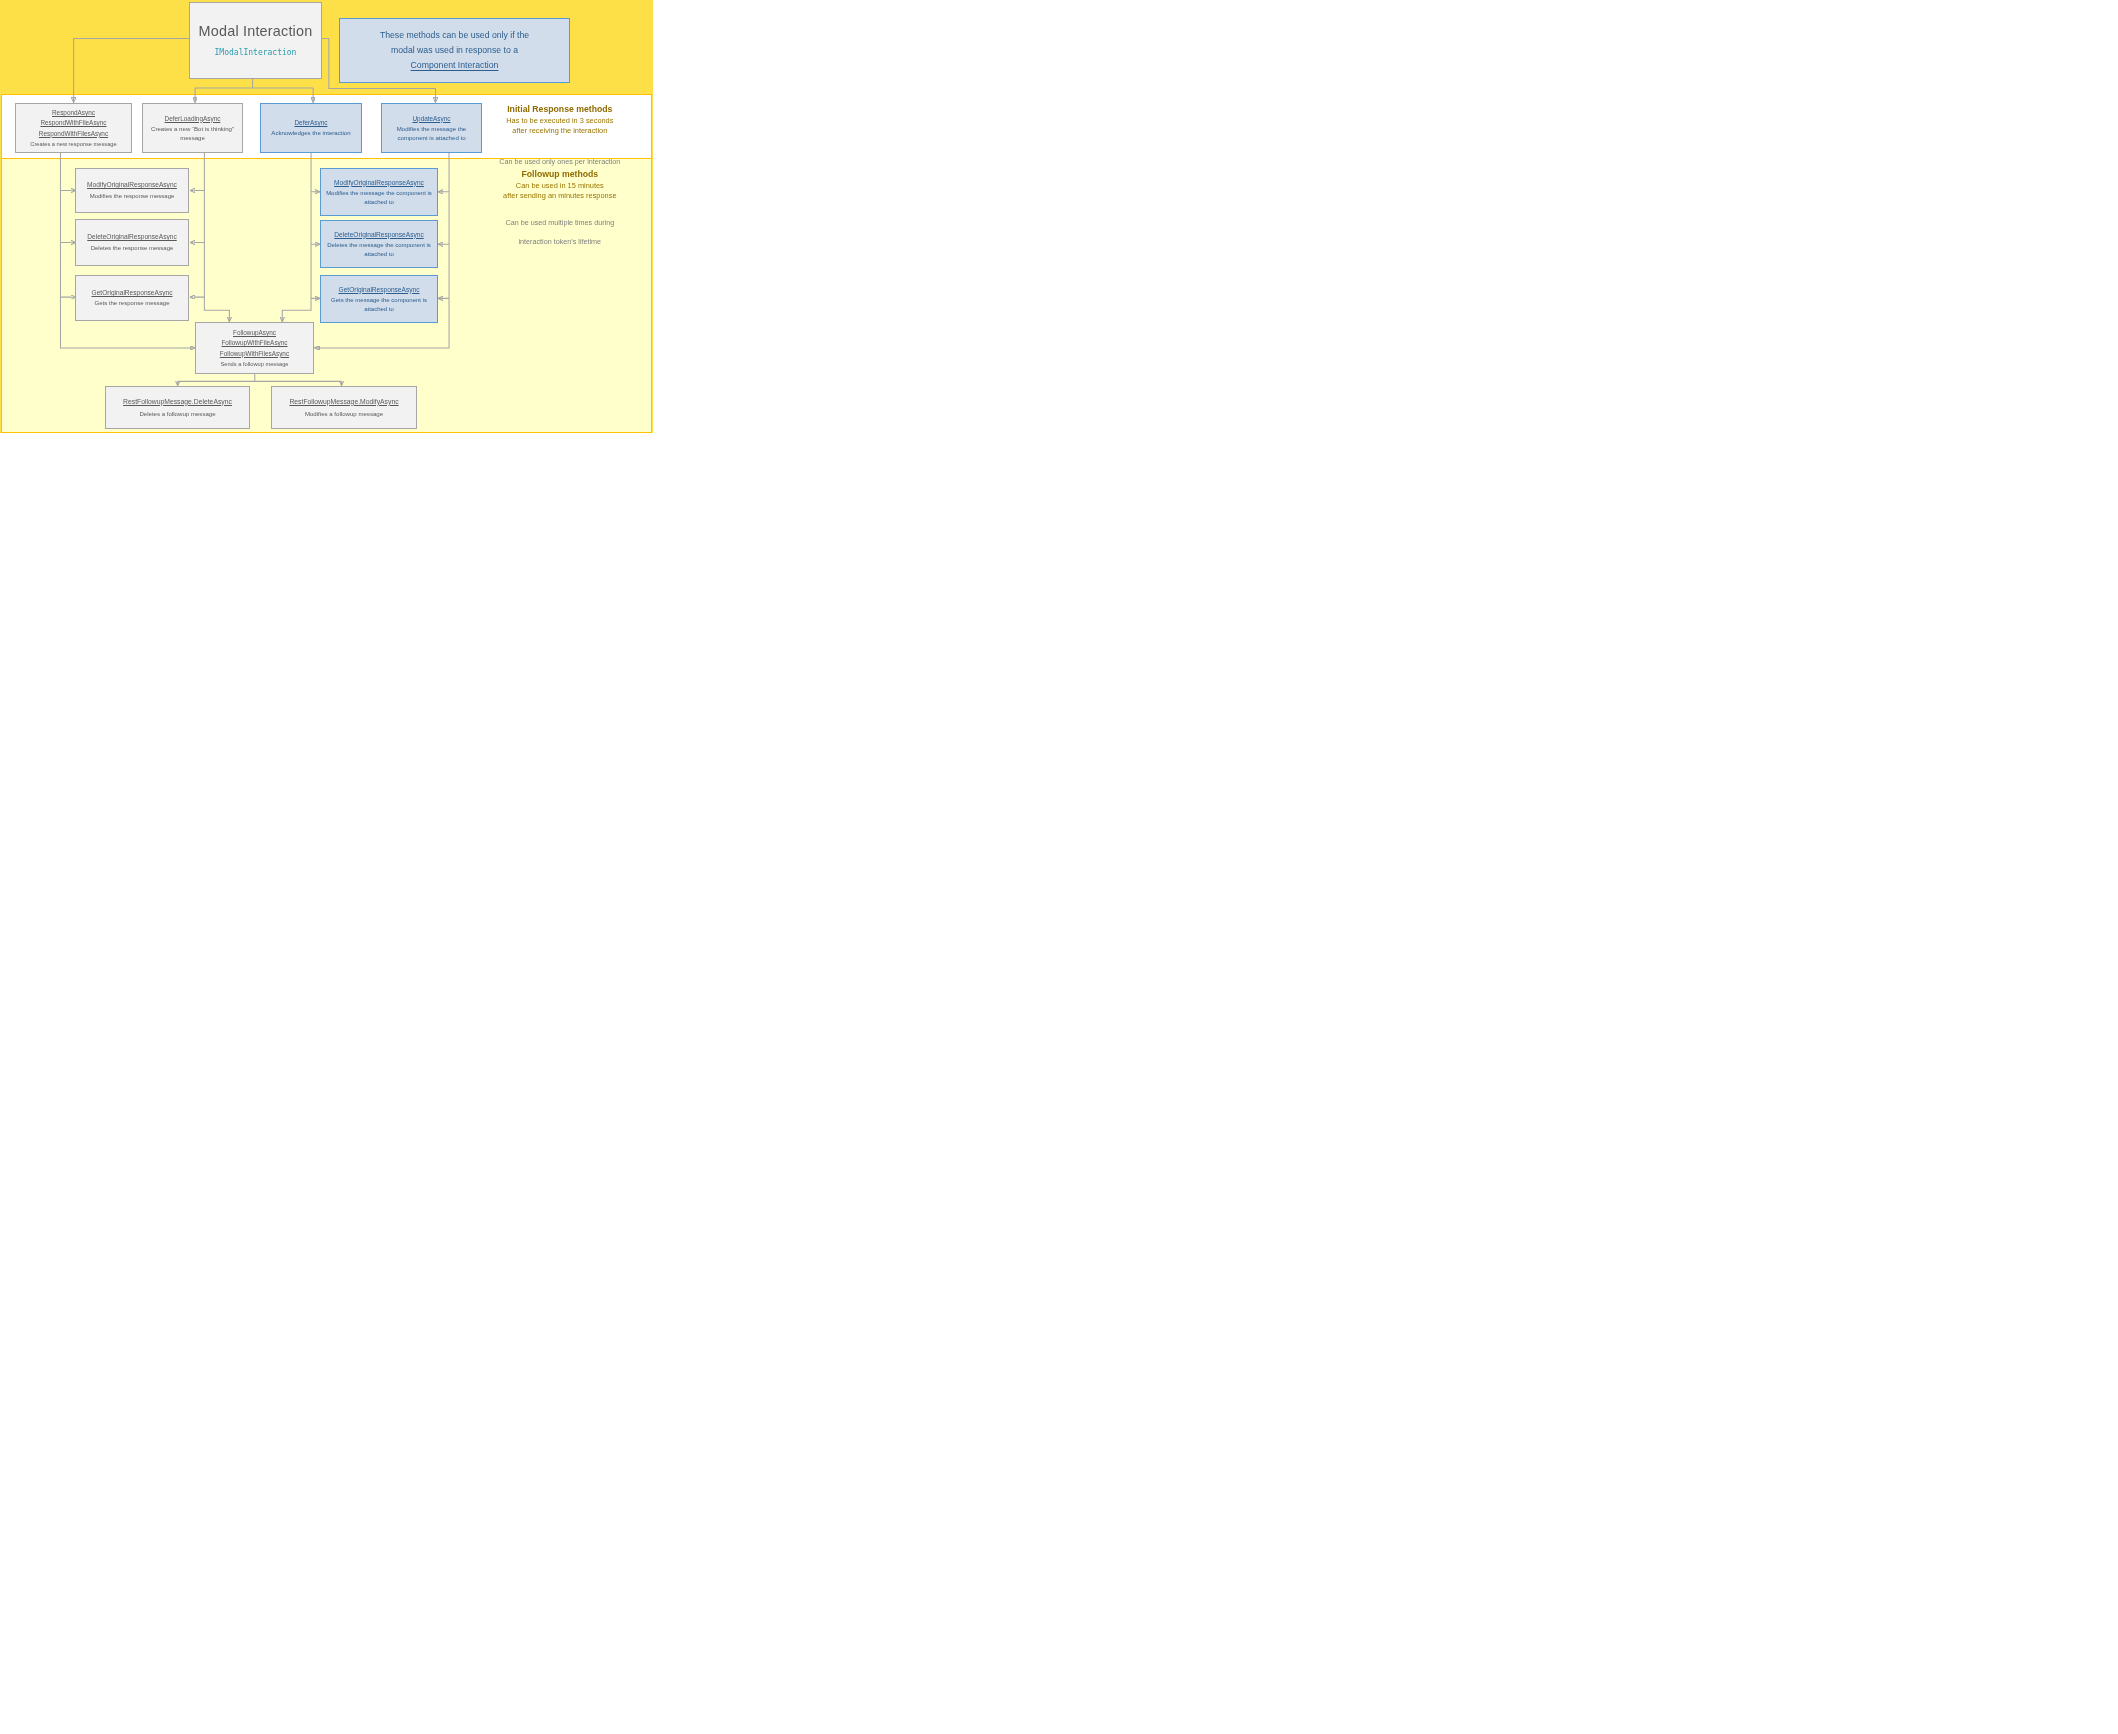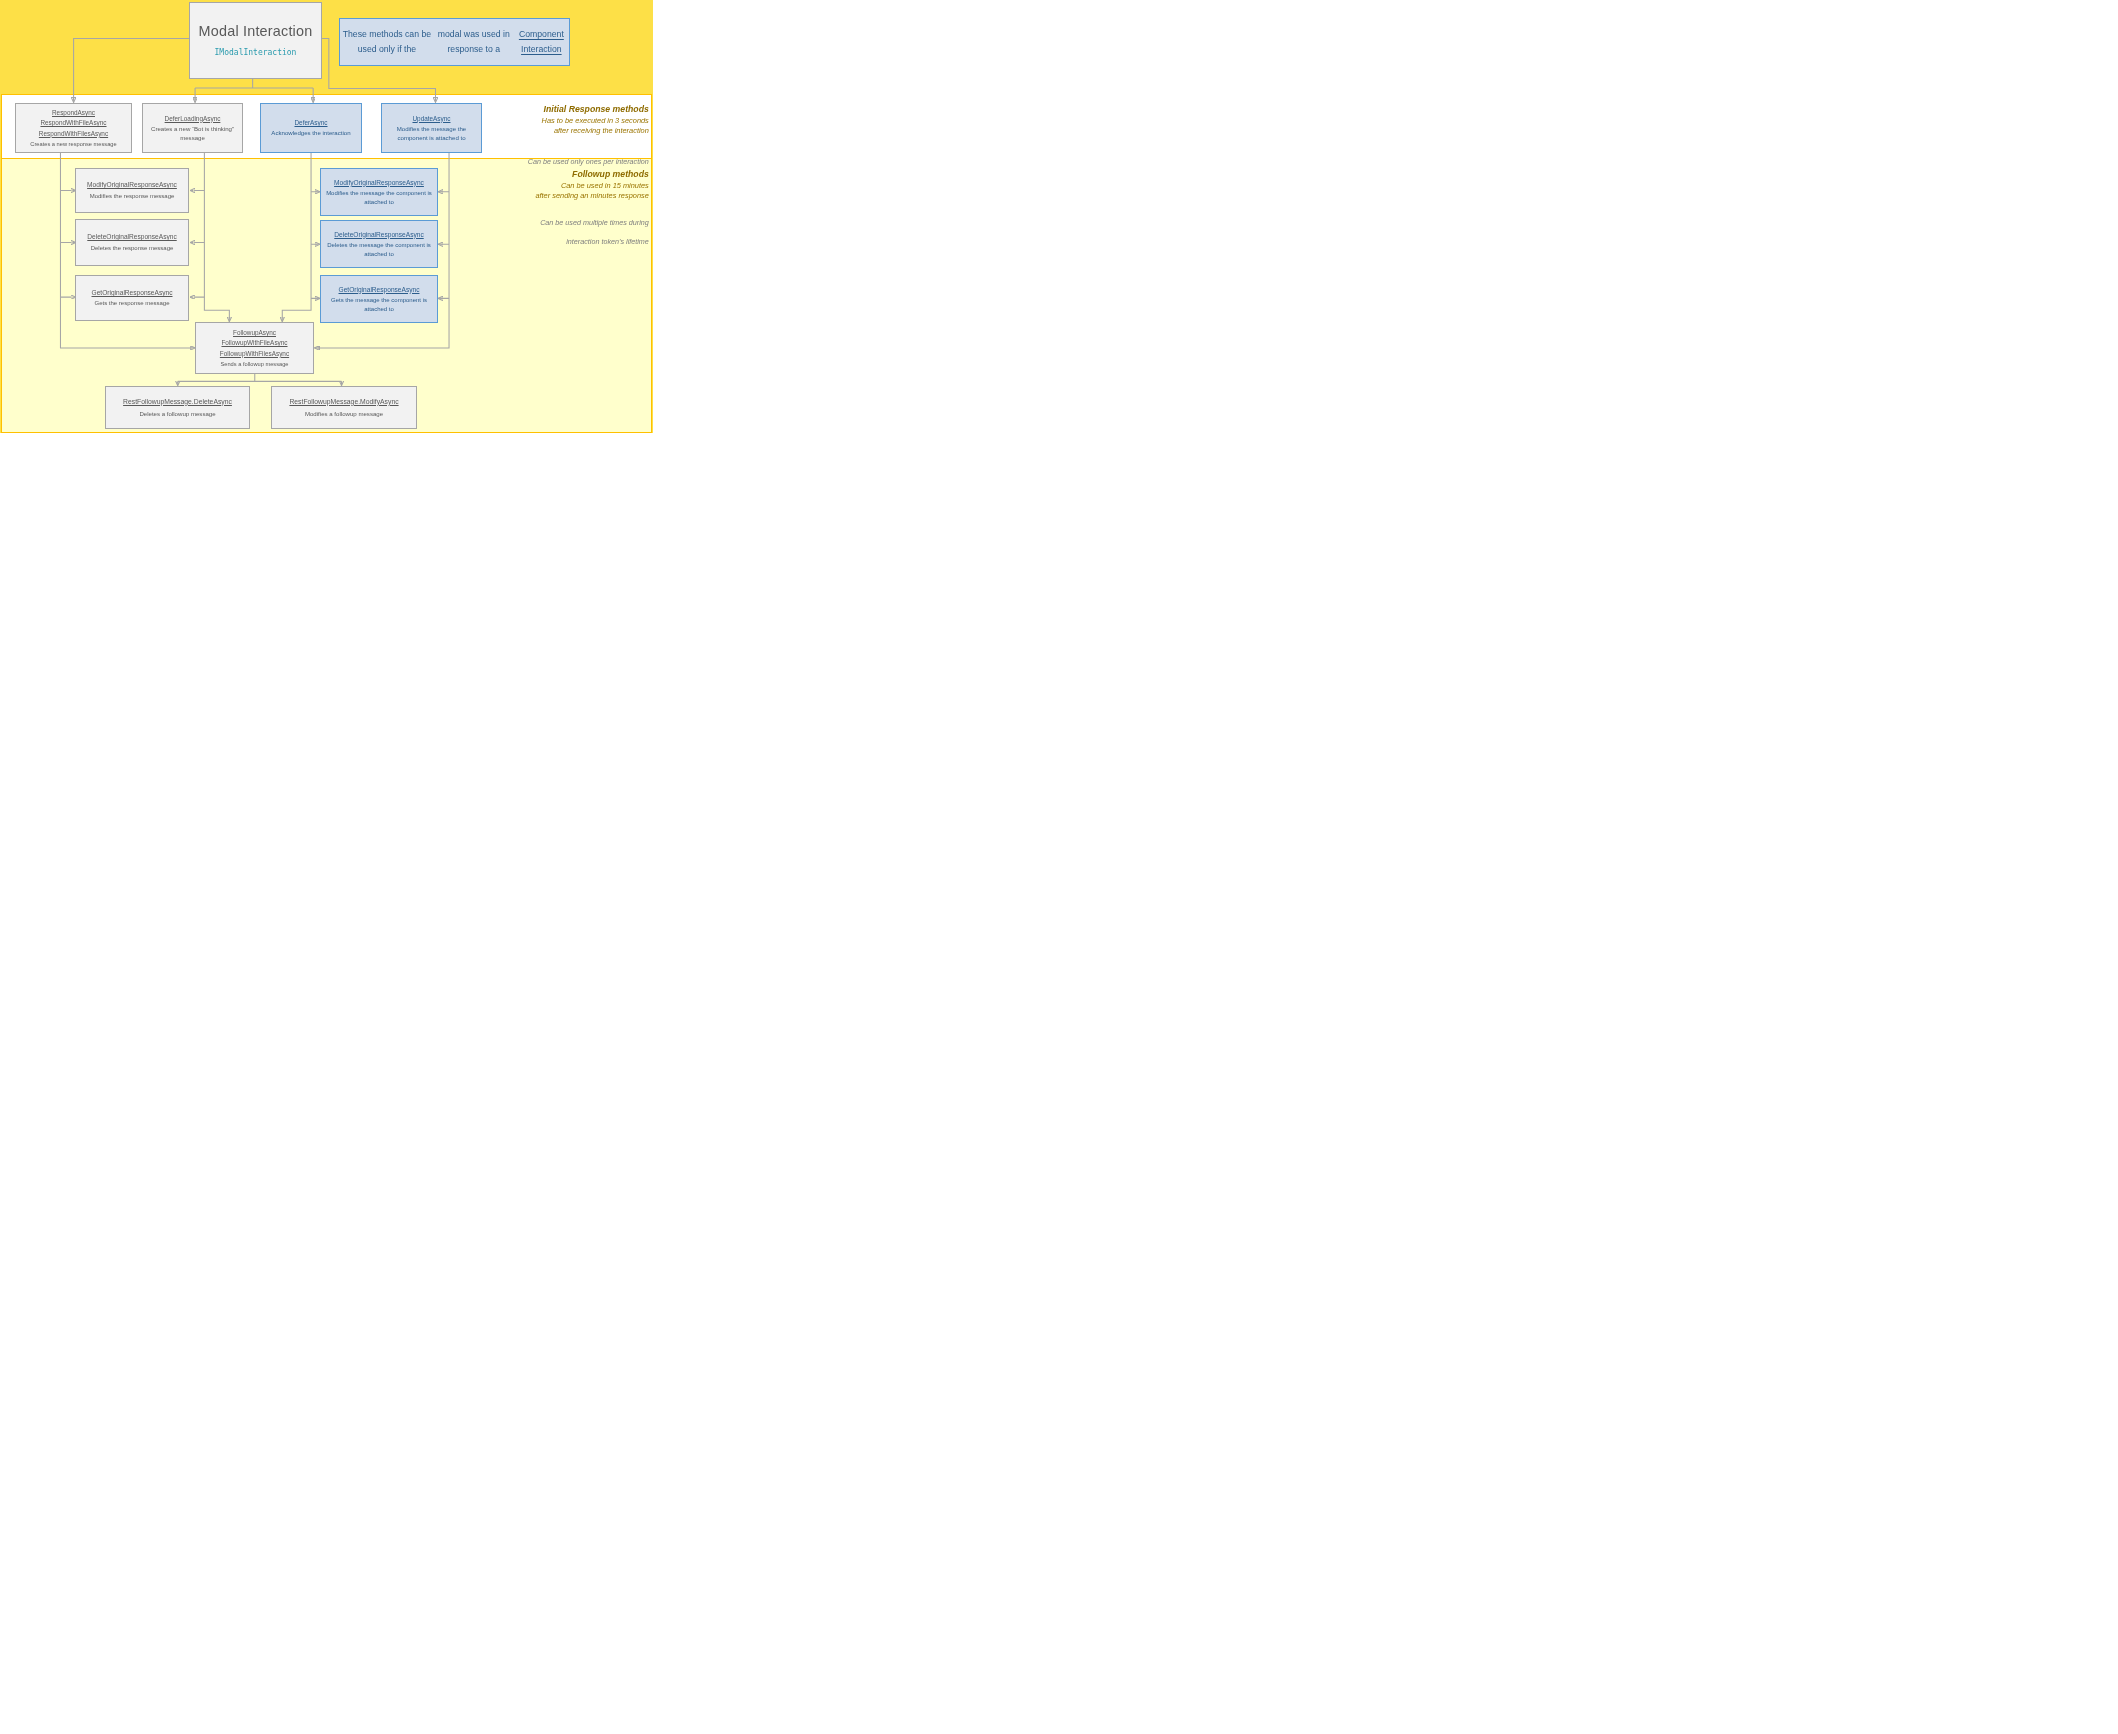--- a/index.html
+++ b/index.html
@@ -28,28 +28,28 @@
   .lg .box-desc{font-size:6px;}
   
   .modal-box{
     position:absolute;left:189px;top:1.7px;width:133px;height:77px;box-sizing:border-box;
     background:#F2F2F2;border:1.3px solid #A6A6A6;z-index:2;
     display:flex;flex-direction:column;align-items:center;justify-content:center;gap:9.3px;
   }
   .modal-title{font-size:14.4px;color:#595959;letter-spacing:0.2px;}
   .modal-iface{font-family:"DejaVu Sans Mono",monospace;font-size:8px;color:#2B9BAE;}
   .note-box{
-    position:absolute;left:339px;top:18px;width:231px;height:48px;box-sizing:border-box;
+    position:absolute;left:339px;top:18px;width:231px;height:65px;box-sizing:border-box;
     background:#D2DDEC;border:1.1px solid #5B9BD5;z-index:2;
-    display:flex;flex-direction:row;align-items:center;justify-content:center;
+    display:flex;flex-direction:column;align-items:center;justify-content:center;
     color:#2C5D8C;font-size:8.7px;line-height:1.75;text-align:center;
   }
   .note-box .link{text-decoration:underline;text-underline-offset:1.7px;font-weight:normal;}
   
-  .side-note{position:absolute;right:4.2px;text-align:right;z-index:2;font-style:italic;}
+  .side-note{position:absolute;right:4.2px;text-align:center;z-index:2;}
   .side-note .head{font-size:8.7px;font-weight:bold;color:#8F6C00;margin-bottom:1.7px;}
   .side-note .gold{font-size:7.4px;color:#9A7400;line-height:1.45;}
   .side-note .grey{font-size:7.2px;color:#7F7F7F;line-height:1.5;margin-top:20px;}
 </style>
 </head>
 <body>
 
 <div class="canvas">
 
   <div class="region region-initial"></div>

